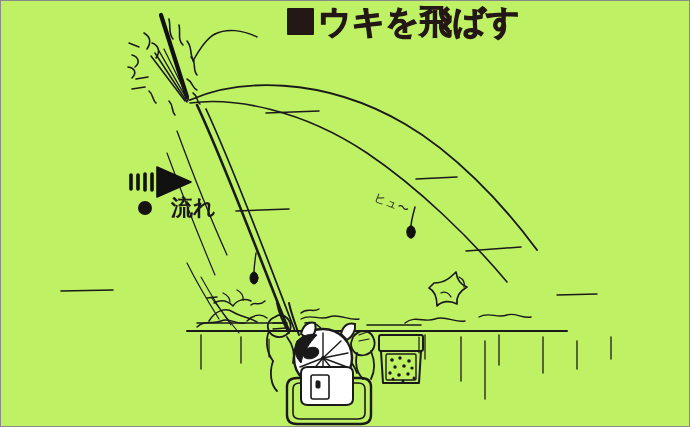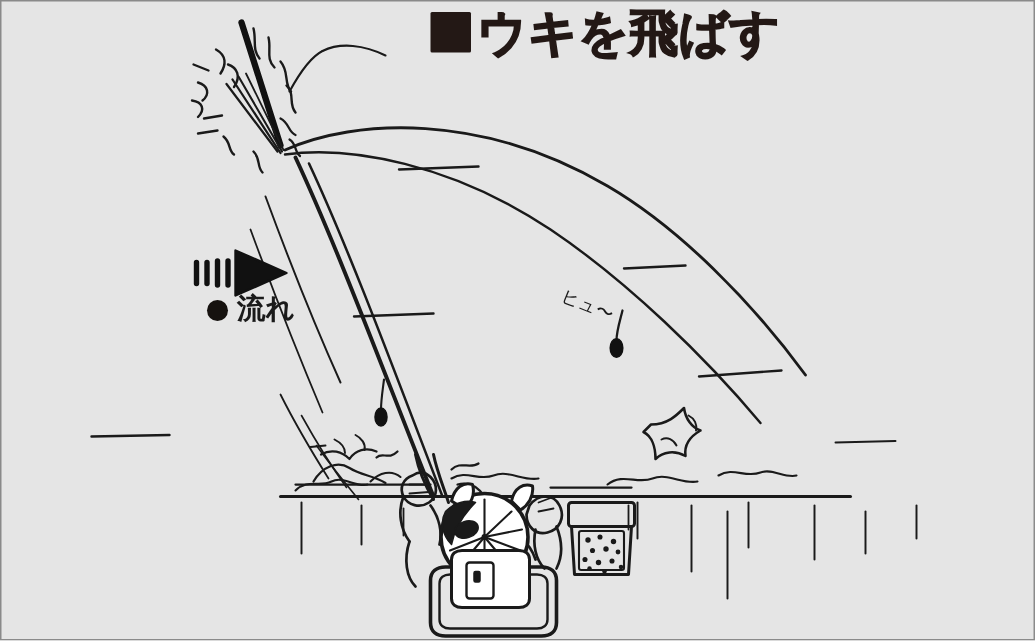--- a/index.html
+++ b/index.html
@@ -7,21 +7,21 @@
     padding: 0;
     background: #ffffff;
   }
   body {
     font-family: "Liberation Sans", "DejaVu Sans", sans-serif;
   }
   #figure {
     position: relative;
     width: 690px;
     height: 427px;
-    background: #e5e5e5;
+    background: #bef264;
     border: 1px solid #8a8a8a;
     box-sizing: border-box;
     overflow: hidden;
   }
   #art {
     position: absolute;
     left: 0;
     top: 0;
     width: 690px;
     height: 427px;
@@ -76,23 +76,23 @@
     white-space: pre-line;
   }
 
   
   #flow-label {
     position: absolute;
     left: 137px;
     top: 196px;
     display: flex;
     align-items: center;
-    gap: 6px;
+    gap: 19px;
     color: #1a1a1a;
-    font-size: 19px;
+    font-size: 22px;
     line-height: 1;
     white-space: nowrap;
     font-weight: 600;
   }
   #flow-bullet {
     display: inline-block;
     width: 14px;
     height: 14px;
     border-radius: 50%;
     background: #16120f;

